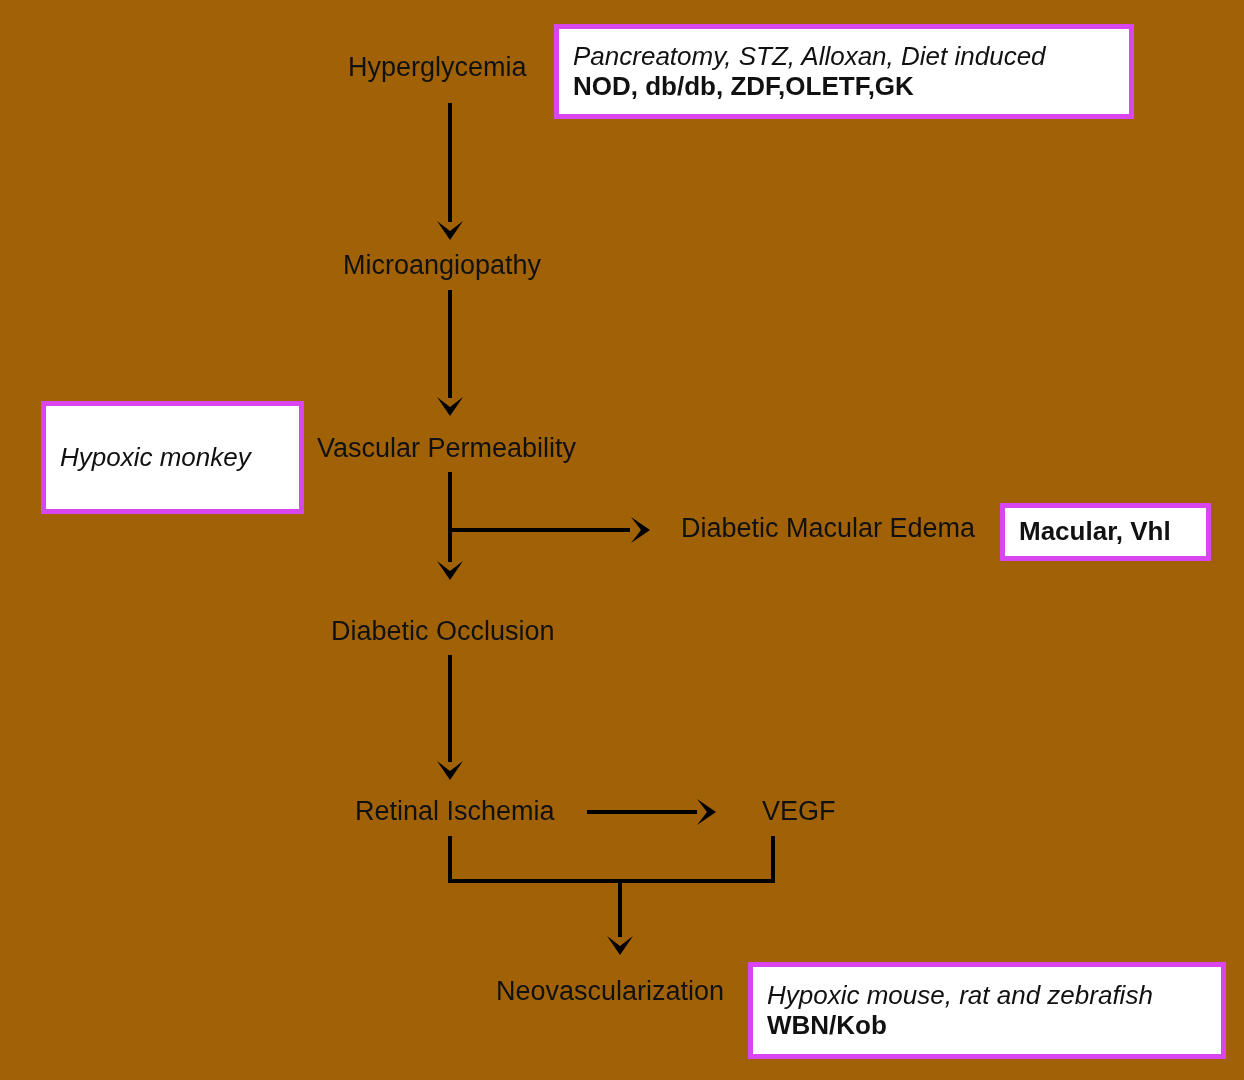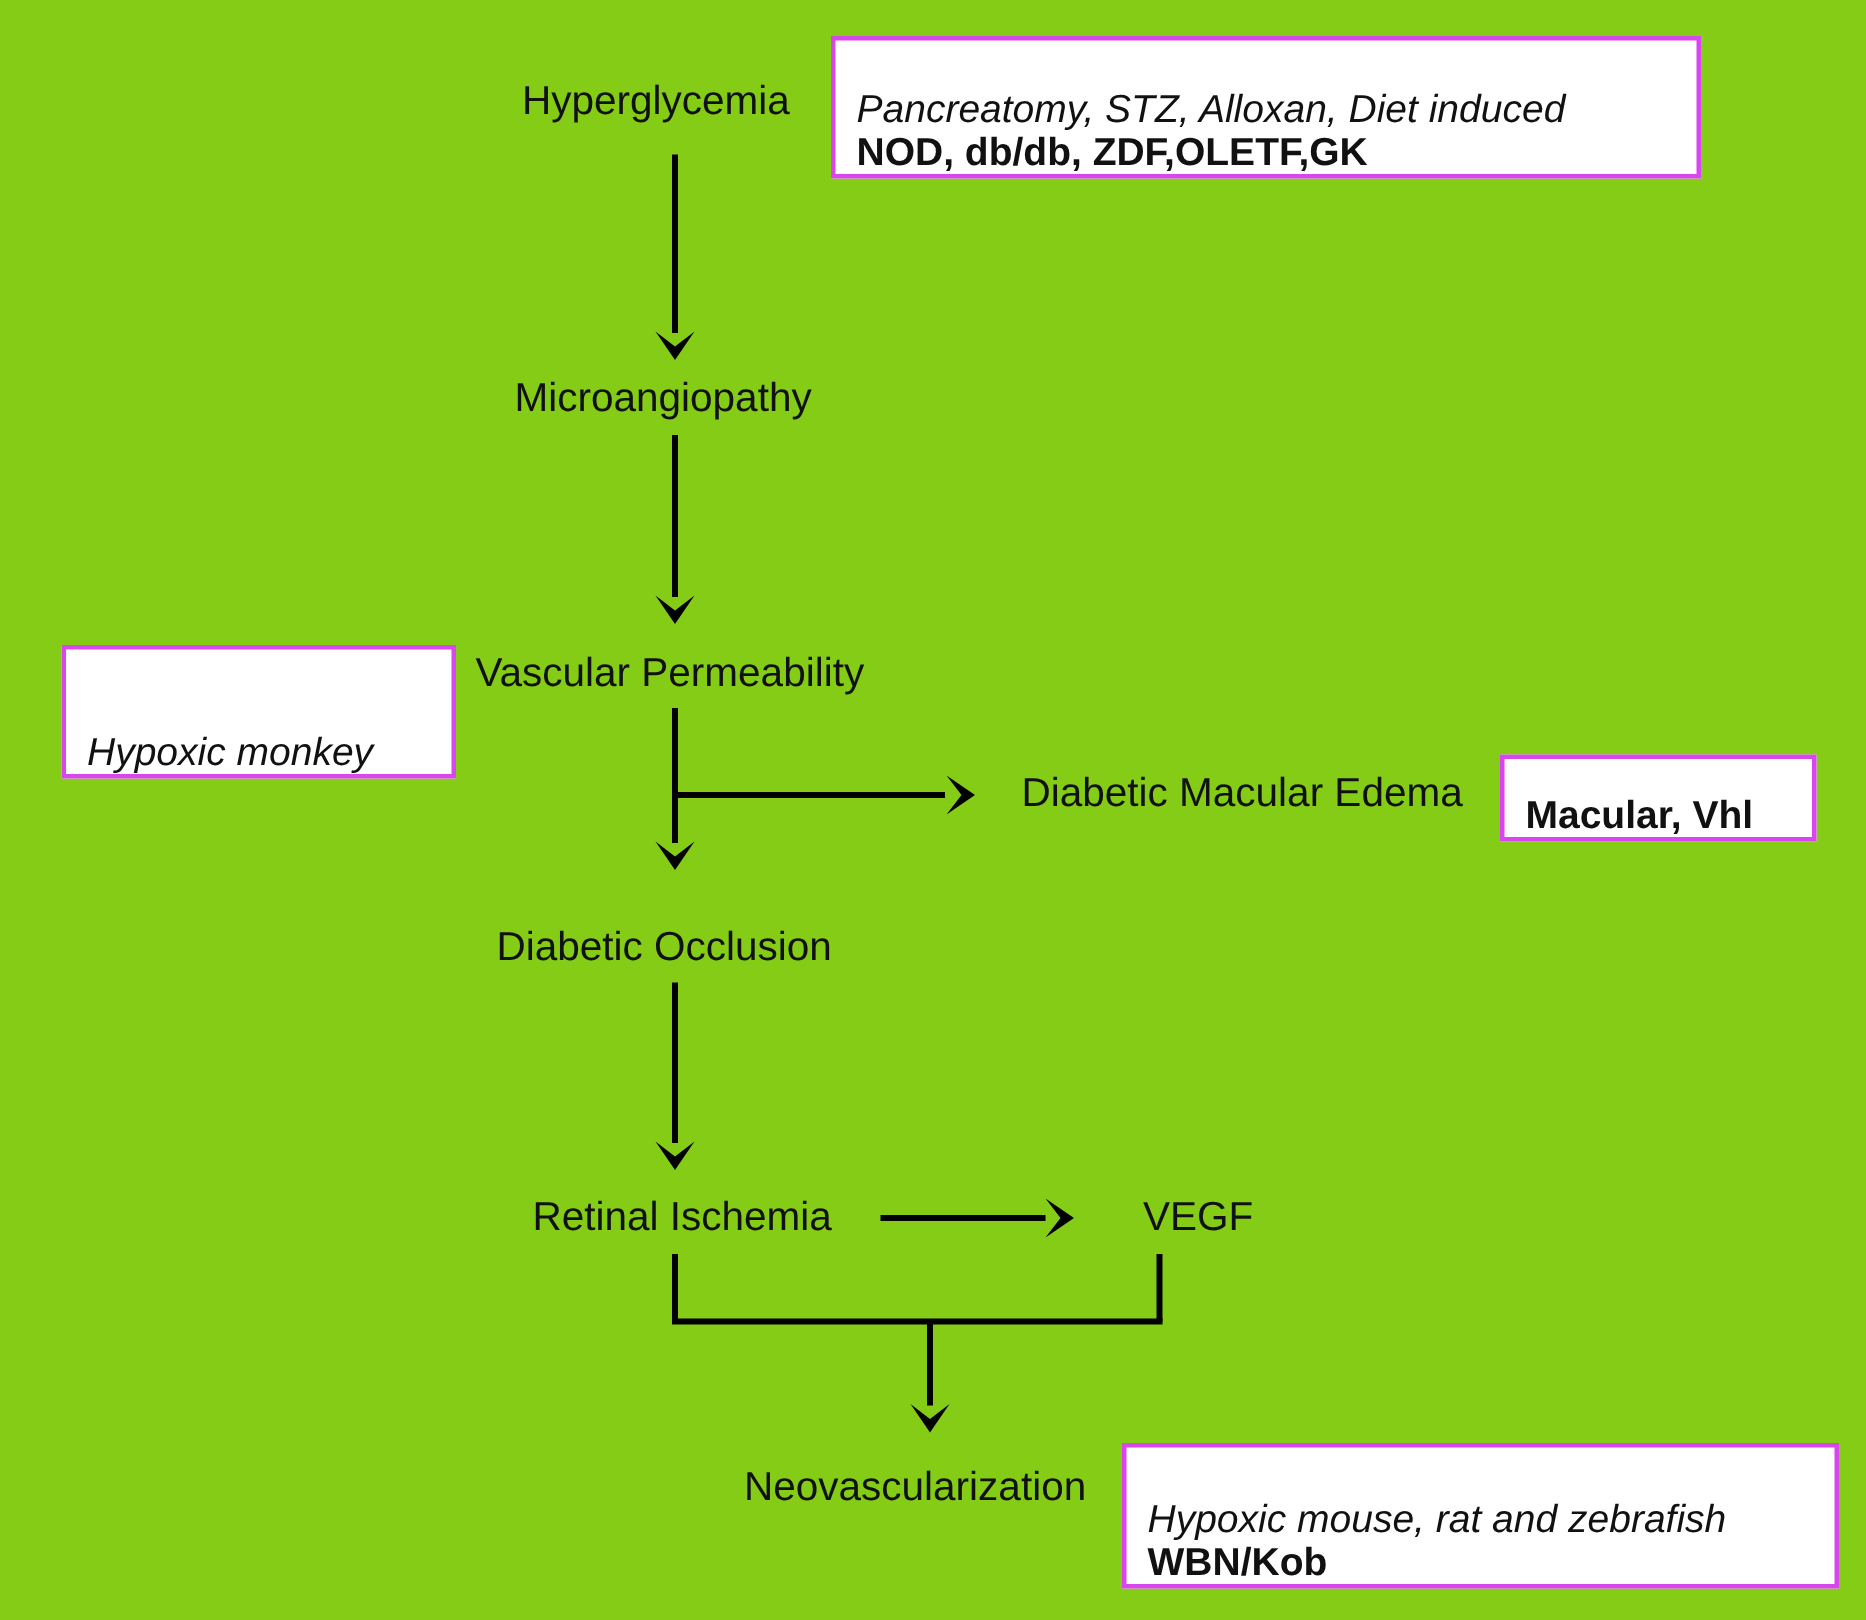--- a/index.html
+++ b/index.html
@@ -5,21 +5,21 @@
 <style>
   html, body {
     margin: 0;
     padding: 0;
     background: #ffffff;
   }
   #canvas {
     position: relative;
     width: 1244px;
     height: 1080px;
-    background: #84cc16;
+    background: #a16207;
     font-family: "Liberation Sans", sans-serif;
     color: #111111;
     overflow: hidden;
     text-decoration: underline;
   }
   #arrows {
     position: absolute;
     left: 0;
     top: 0;
     width: 1244px;
@@ -29,25 +29,25 @@
   .node-label {
     position: absolute;
     font-size: 27px;
     line-height: 1;
     white-space: nowrap;
     color: #111111;
   }
   .model-box {
     position: absolute;
     box-sizing: border-box;
-    border: 3px solid #d946ef;
+    border: 5px solid #d946ef;
     background: #ffffff;
     display: flex;
     flex-direction: column;
-    justify-content: flex-end;
+    justify-content: center;
   }
   .model-box .line {
     white-space: nowrap;
     line-height: 1.12;
     font-size: 26px;
     padding-left: 14px;
   }
   .model-box .line.italic {
     font-style: italic;
     font-weight: 400;
@@ -59,21 +59,21 @@
   #label-hyperglycemia      { left: 348px; top: 54px; }
   #label-microangiopathy    { left: 343px; top: 252px; }
   #label-vascular-perm      { left: 317px; top: 435px; }
   #label-dme                { left: 681px; top: 515px; }
   #label-capillary-occ      { left: 331px; top: 618px; }
   #label-retinal-ischemia   { left: 343px; top: 798px; margin-left: 12px; }
   #label-vegf               { left: 762px; top: 798px; }
   #label-neovascularization { left: 496px; top: 978px; }
 
   #box-hyperglycemia { left: 554px; top: 24px;  width: 580px; height: 95px; }
-  #box-hypoxic-monkey{ left: 41px;  top: 430px; width: 263px; height: 89px; }
+  #box-hypoxic-monkey{ left: 41px;  top: 401px; width: 263px; height: 113px; }
   #box-akimba        { left: 1000px; top: 503px; width: 211px; height: 58px; }
   #box-neovasc       { left: 748px; top: 962px; width: 478px; height: 97px; }
   #box-akimba .line  { font-size: 26px; }
 </style>
 </head>
 <body>
 
 <div id="canvas">
 
   <svg id="arrows" viewBox="0 0 1244 1080" width="1244" height="1080" aria-hidden="true">

